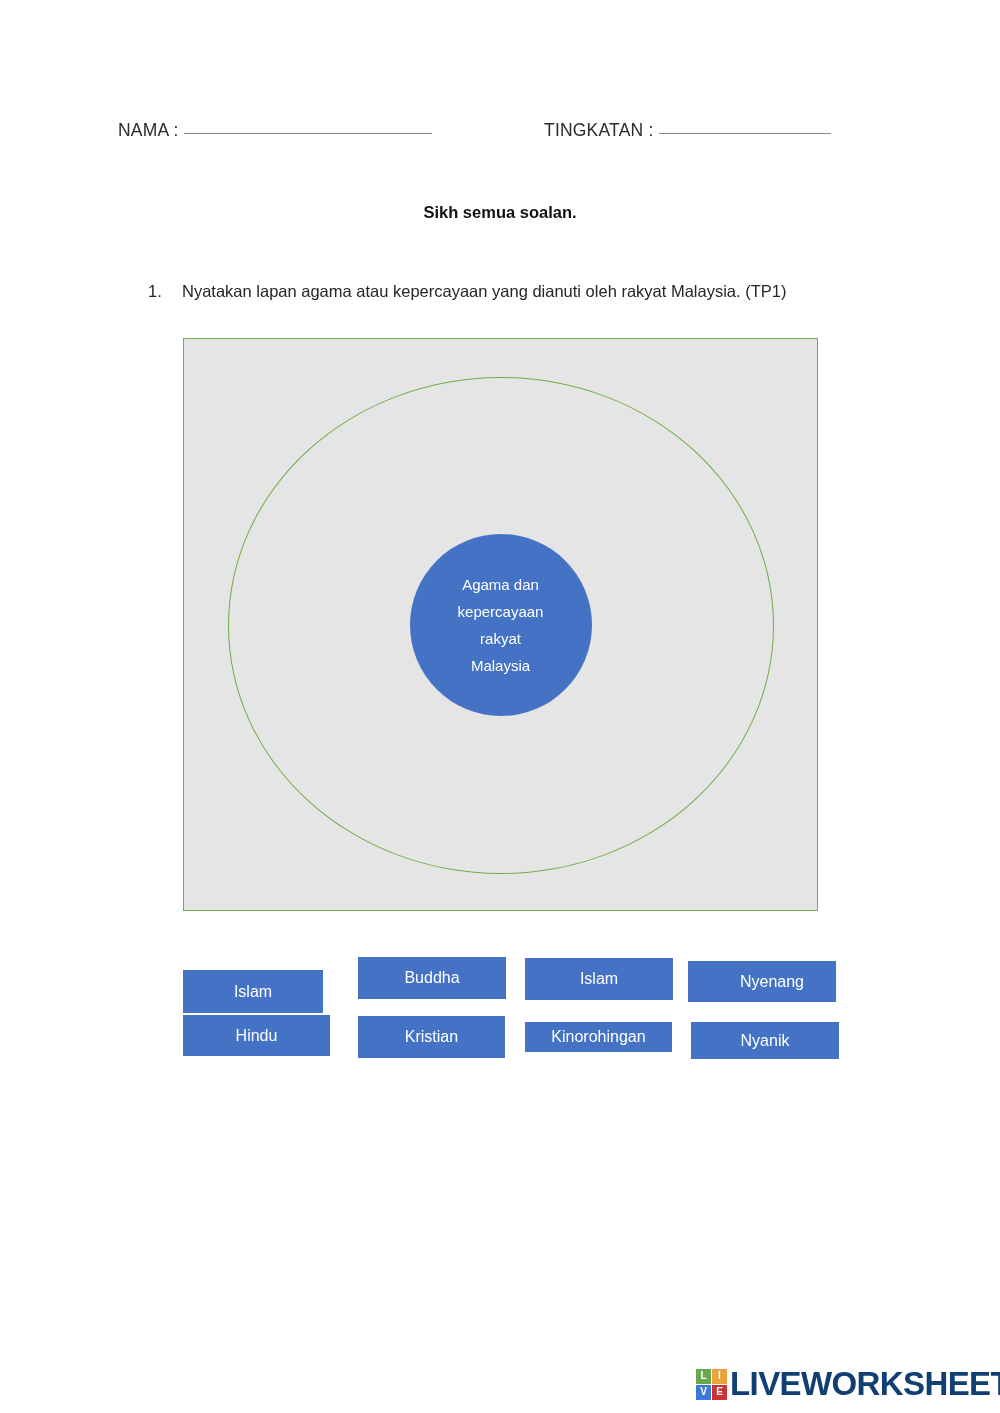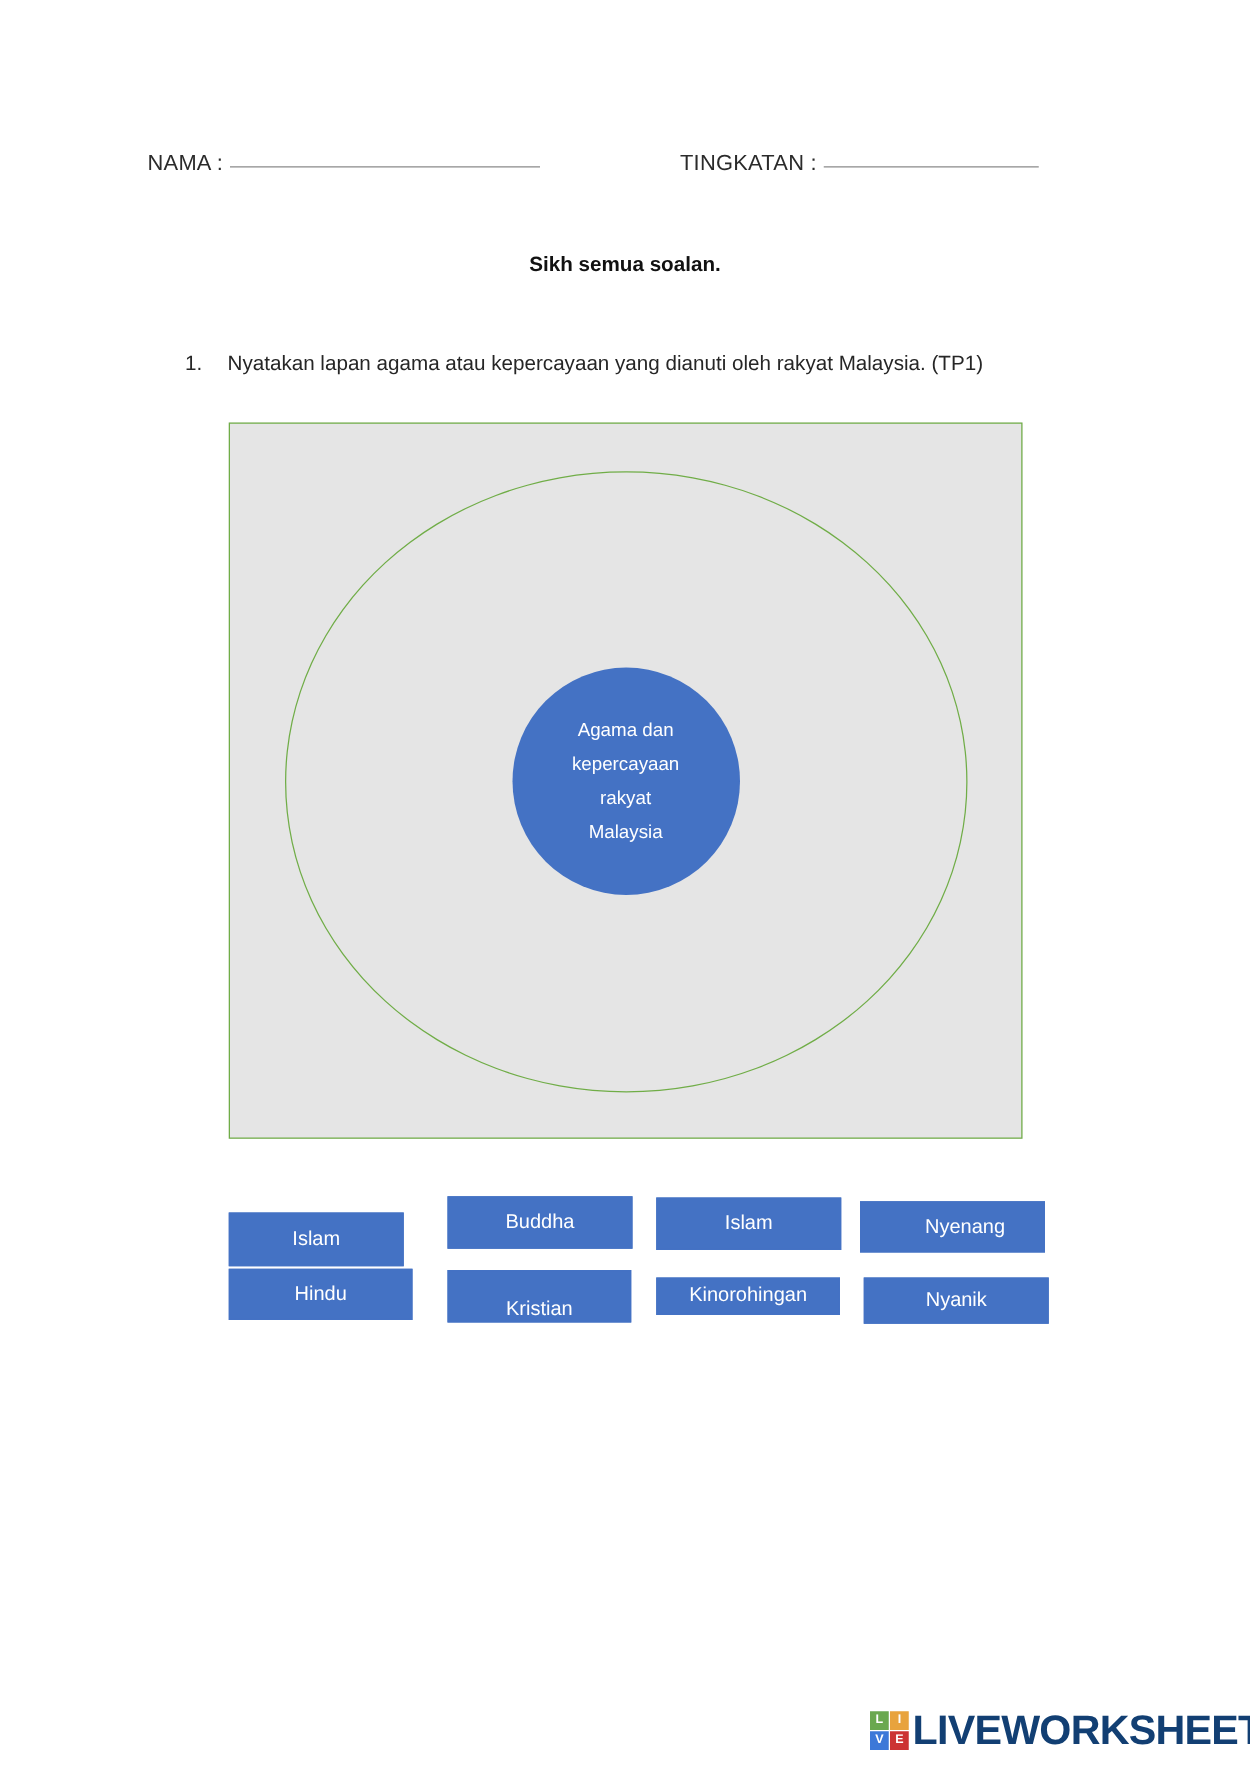--- a/index.html
+++ b/index.html
@@ -209,21 +209,21 @@
     </div>
     <div class="chip" style="left: 525px; top: 958px; width: 148px; height: 42px;">
       <span>Islam</span>
     </div>
     <div class="chip" style="left: 688px; top: 961px; width: 148px; height: 41px; padding-left: 20px;">
       <span>Nyenang</span>
     </div>
     <div class="chip" style="left: 183px; top: 1015px; width: 147px; height: 41px;">
       <span>Hindu</span>
     </div>
-    <div class="chip" style="left: 358px; top: 1016px; width: 147px; height: 42px; align-items: flex-end;">
+    <div class="chip" style="left: 358px; top: 1016px; width: 147px; height: 42px;">
       <span>Kristian</span>
     </div>
     <div class="chip" style="left: 525px; top: 1022px; width: 147px; height: 30px;">
       <span>Kinorohingan</span>
     </div>
     <div class="chip" style="left: 691px; top: 1022px; width: 148px; height: 37px;">
       <span>Nyanik</span>
     </div>
   </div>
 

